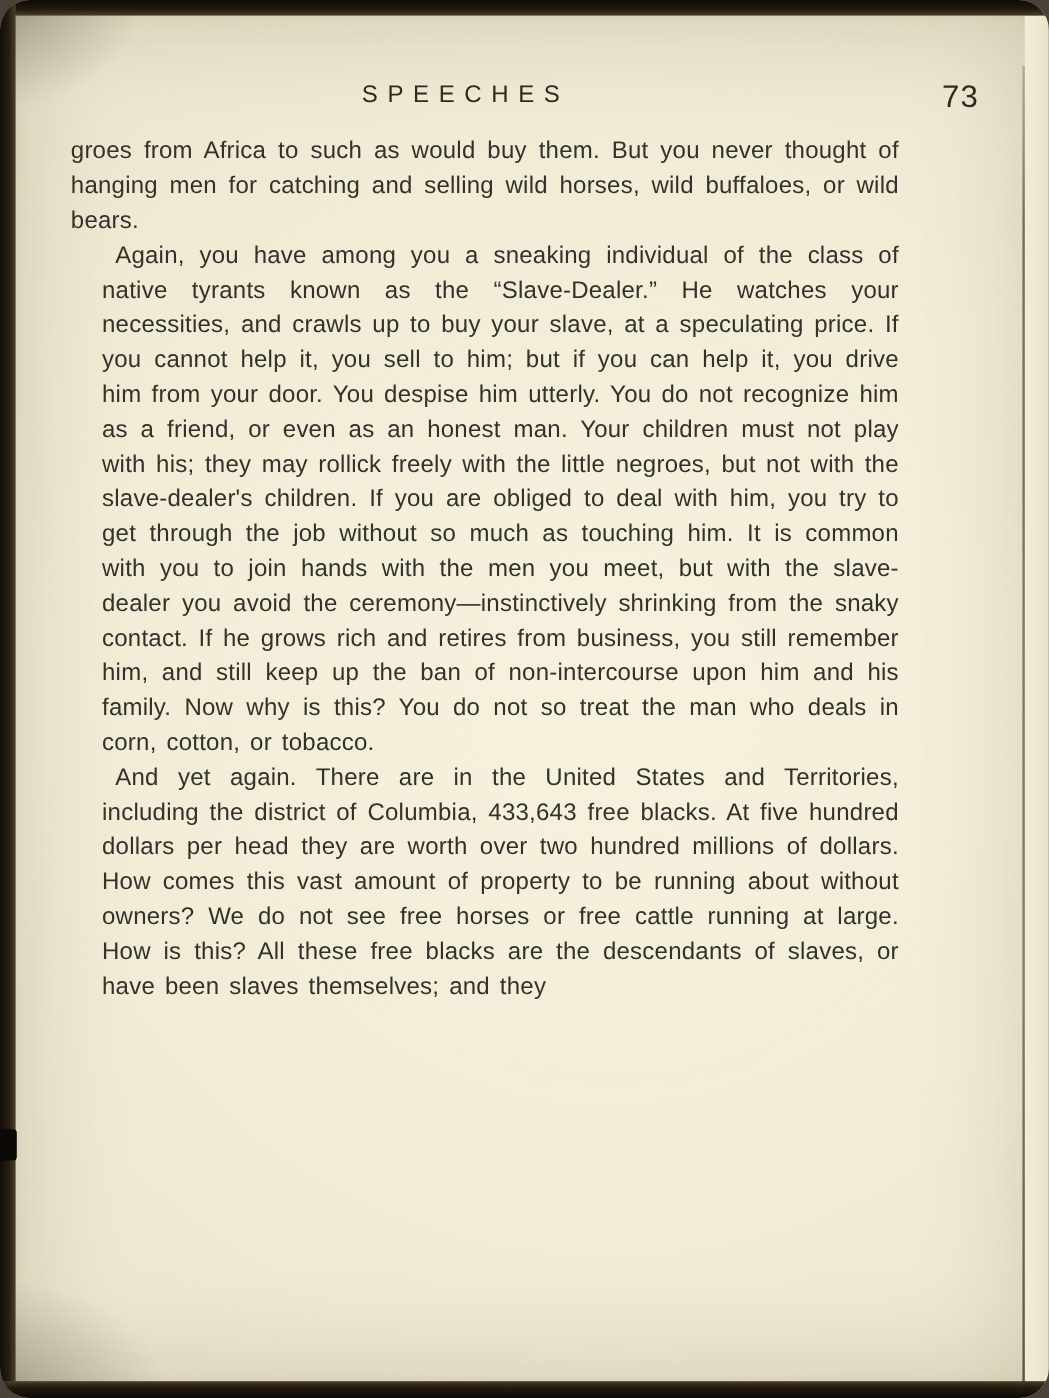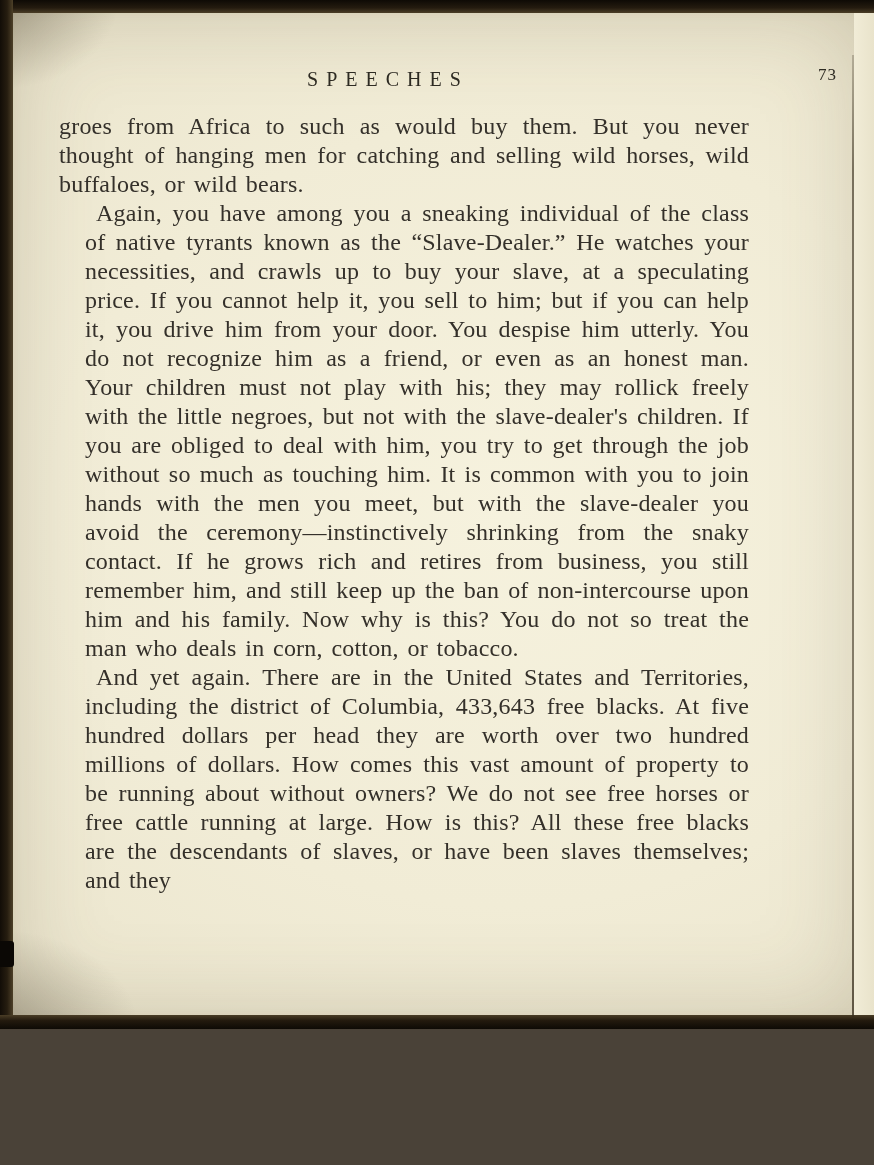--- a/index.html
+++ b/index.html
@@ -3,30 +3,31 @@
 <meta charset="utf-8">
 <style>
   html, body {
     margin: 0;
     padding: 0;
     background: #4a4238;
   }
   .scan {
     position: relative;
     width: 874px;
-    height: 1029px;
+    height: 1165px;
     overflow: hidden;
     background:
       radial-gradient(ellipse 130% 95% at 58% 50%,
         #f6f2de 0%, #f1ecd6 40%, #eae4cc 70%, #ded7bb 95%, #d2cab0 100%);
     box-shadow:
       inset 0 0 90px 14px rgba(95, 82, 55, 0.22),
       inset 0 0 18px 4px rgba(80, 68, 45, 0.15);
-    font-family: Liberation Serif, serif;
+    font-family: Liberation Sans, sans-serif;
     color: #343026;
+    border-radius: 25px;
   }
 
   
   .edge-top {
     position: absolute; top: 0; left: 0; right: 0; height: 13px;
     background: linear-gradient(180deg, #0e0a05 0%, #241b0f 60%, #4a3d26 100%);
   }
   .edge-left {
     position: absolute; top: 0; bottom: 0; left: 0; width: 13px;
     background: linear-gradient(90deg, #120d07 0%, #261d10 55%, #4d4028 100%);
@@ -69,31 +70,31 @@
   .header-title {
     display: block;
     text-align: center;
     transform: translateX(-16px);
     font-size: 20px;
     letter-spacing: 8px;
     color: #2d2a22;
   }
   .page-number {
     position: absolute;
-    left: 758px; top: -3px;
-    font-size: 17px;
+    left: 725px; top: -3px;
+    font-size: 26px;
     letter-spacing: 1px;
     color: #2d2a22;
   }
 
   
   .text-block {
     position: absolute;
     left: 59px; top: 112px; width: 690px;
-    font-size: 24px;
+    font-size: 20px;
     line-height: 29px;
     text-align: justify;
     letter-spacing: 0.2px;
     word-spacing: 2.5px;
     color: #34302a;
   }
   .para { margin: 0; padding: 0; }
   .para.indent { text-indent: 11px; margin-left: 26px; }
 </style>
 </head>

